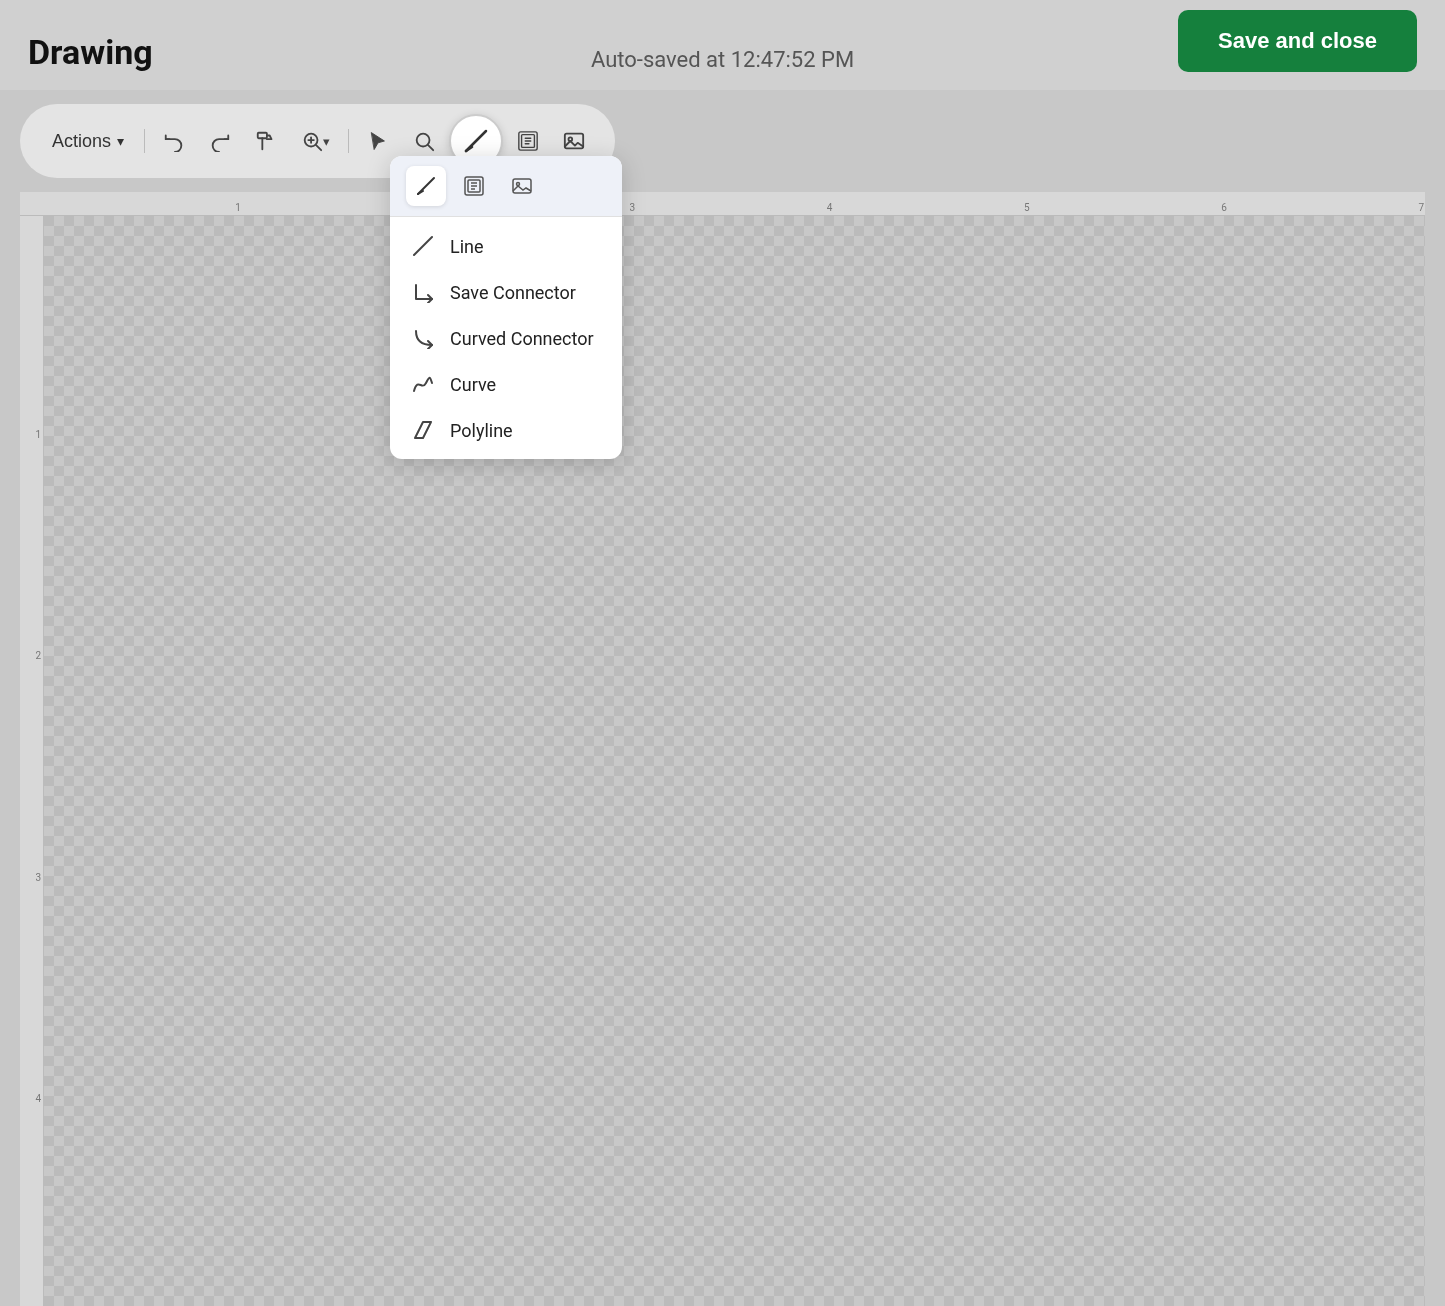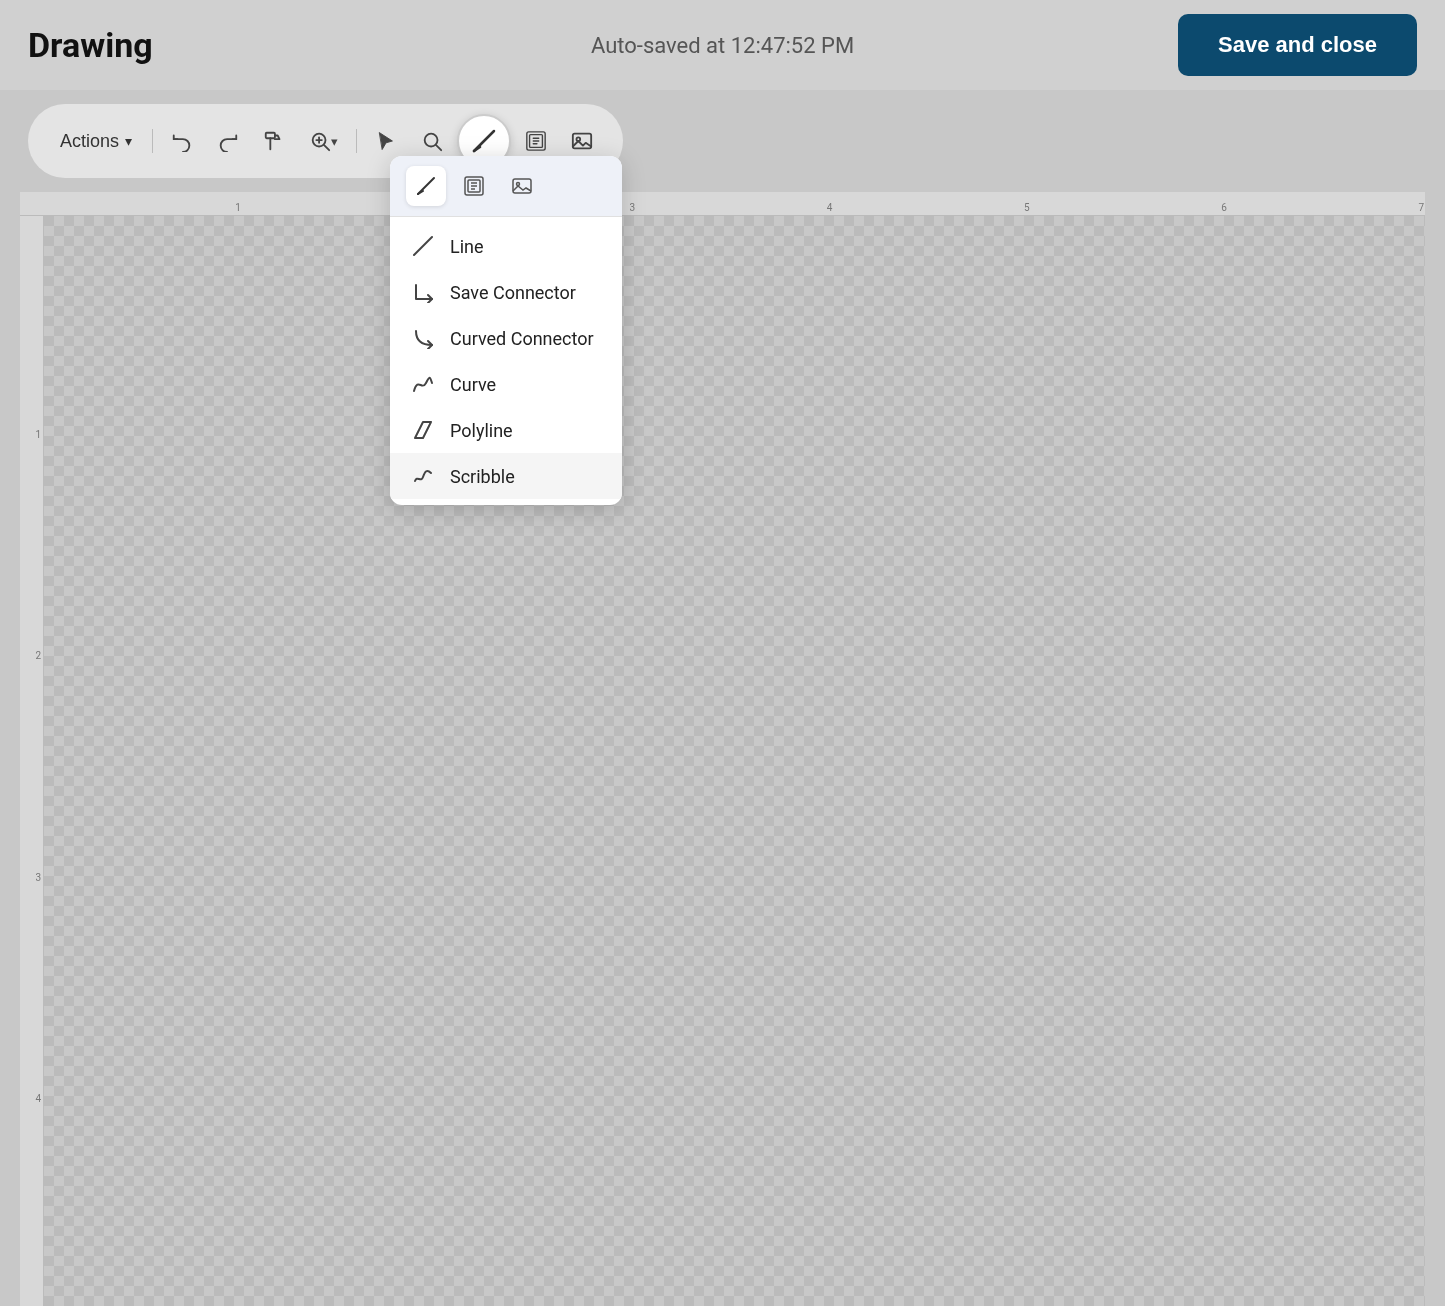--- a/index.html
+++ b/index.html
@@ -9,21 +9,21 @@
       background: #c8c8c8;
       width: 1445px;
       height: 1306px;
       overflow: hidden;
       position: relative;
     }
 
     
     .header {
       display: flex;
-      align-items: center;
+      align-items: flex-end;
       justify-content: space-between;
       padding: 18px 28px;
       background: #d0d0d0;
       height: 90px;
     }
 
     .header-title {
       font-size: 34px;
       font-weight: 700;
       color: #111;
@@ -31,21 +31,21 @@
 
     .header-autosave {
       font-size: 22px;
       color: #555;
       position: absolute;
       left: 50%;
       transform: translateX(-50%);
     }
 
     .save-close-btn {
-      background: #0c4a6e;
+      background: #15803d;
       color: #fff;
       border: none;
       border-radius: 10px;
       padding: 18px 40px;
       font-size: 22px;
       font-weight: 600;
       cursor: pointer;
       white-space: nowrap;
     }
 
@@ -244,21 +244,21 @@
   </style>
 </head>
 <body>
 
 <div class="header">
   <h1 class="header-title">Drawing</h1>
   <span class="header-autosave">Auto-saved at 12:47:52 PM</span>
   <button class="save-close-btn">Save and close</button>
 </div>
 
-<div style="position:relative;padding-left:8px;">
+<div style="position:relative;">
   <div class="toolbar">
 
     <button class="actions-btn">
       <span>Actions</span>
       <span style="font-size:14px;">▾</span>
     </button>
 
     <div class="toolbar-divider"></div>
 
     <button class="toolbar-btn" title="Undo">
@@ -410,28 +410,20 @@
 
       <div class="dropdown-item">
         <span class="dropdown-item-icon">
           <svg width="22" height="22" viewBox="0 0 22 22" fill="none">
             <polygon points="11,3 3,19 11,19 19,3" stroke="#444" stroke-width="2" fill="none" stroke-linejoin="round"></polygon>
           </svg>
         </span>
         <span>Polyline</span>
       </div>
 
-      <div class="dropdown-item highlighted">
-        <span class="dropdown-item-icon">
-          <svg width="22" height="22" viewBox="0 0 22 22" fill="none">
-            <path d="M3 16 C5 10, 9 18, 11 12 S15 4, 19 8" stroke="#444" stroke-width="2" fill="none" stroke-linecap="round"></path>
-          </svg>
-        </span>
-        <span>Scribble</span>
-      </div>
 
     </div>
   </div>
 </div>
 
 <div class="canvas-area">
 
   <div class="ruler-top">
     <div style="position:absolute;left:24px;right:0;top:0;bottom:0;display:flex;align-items:flex-end;">
       <div style="position:relative;width:100%;height:100%;">

